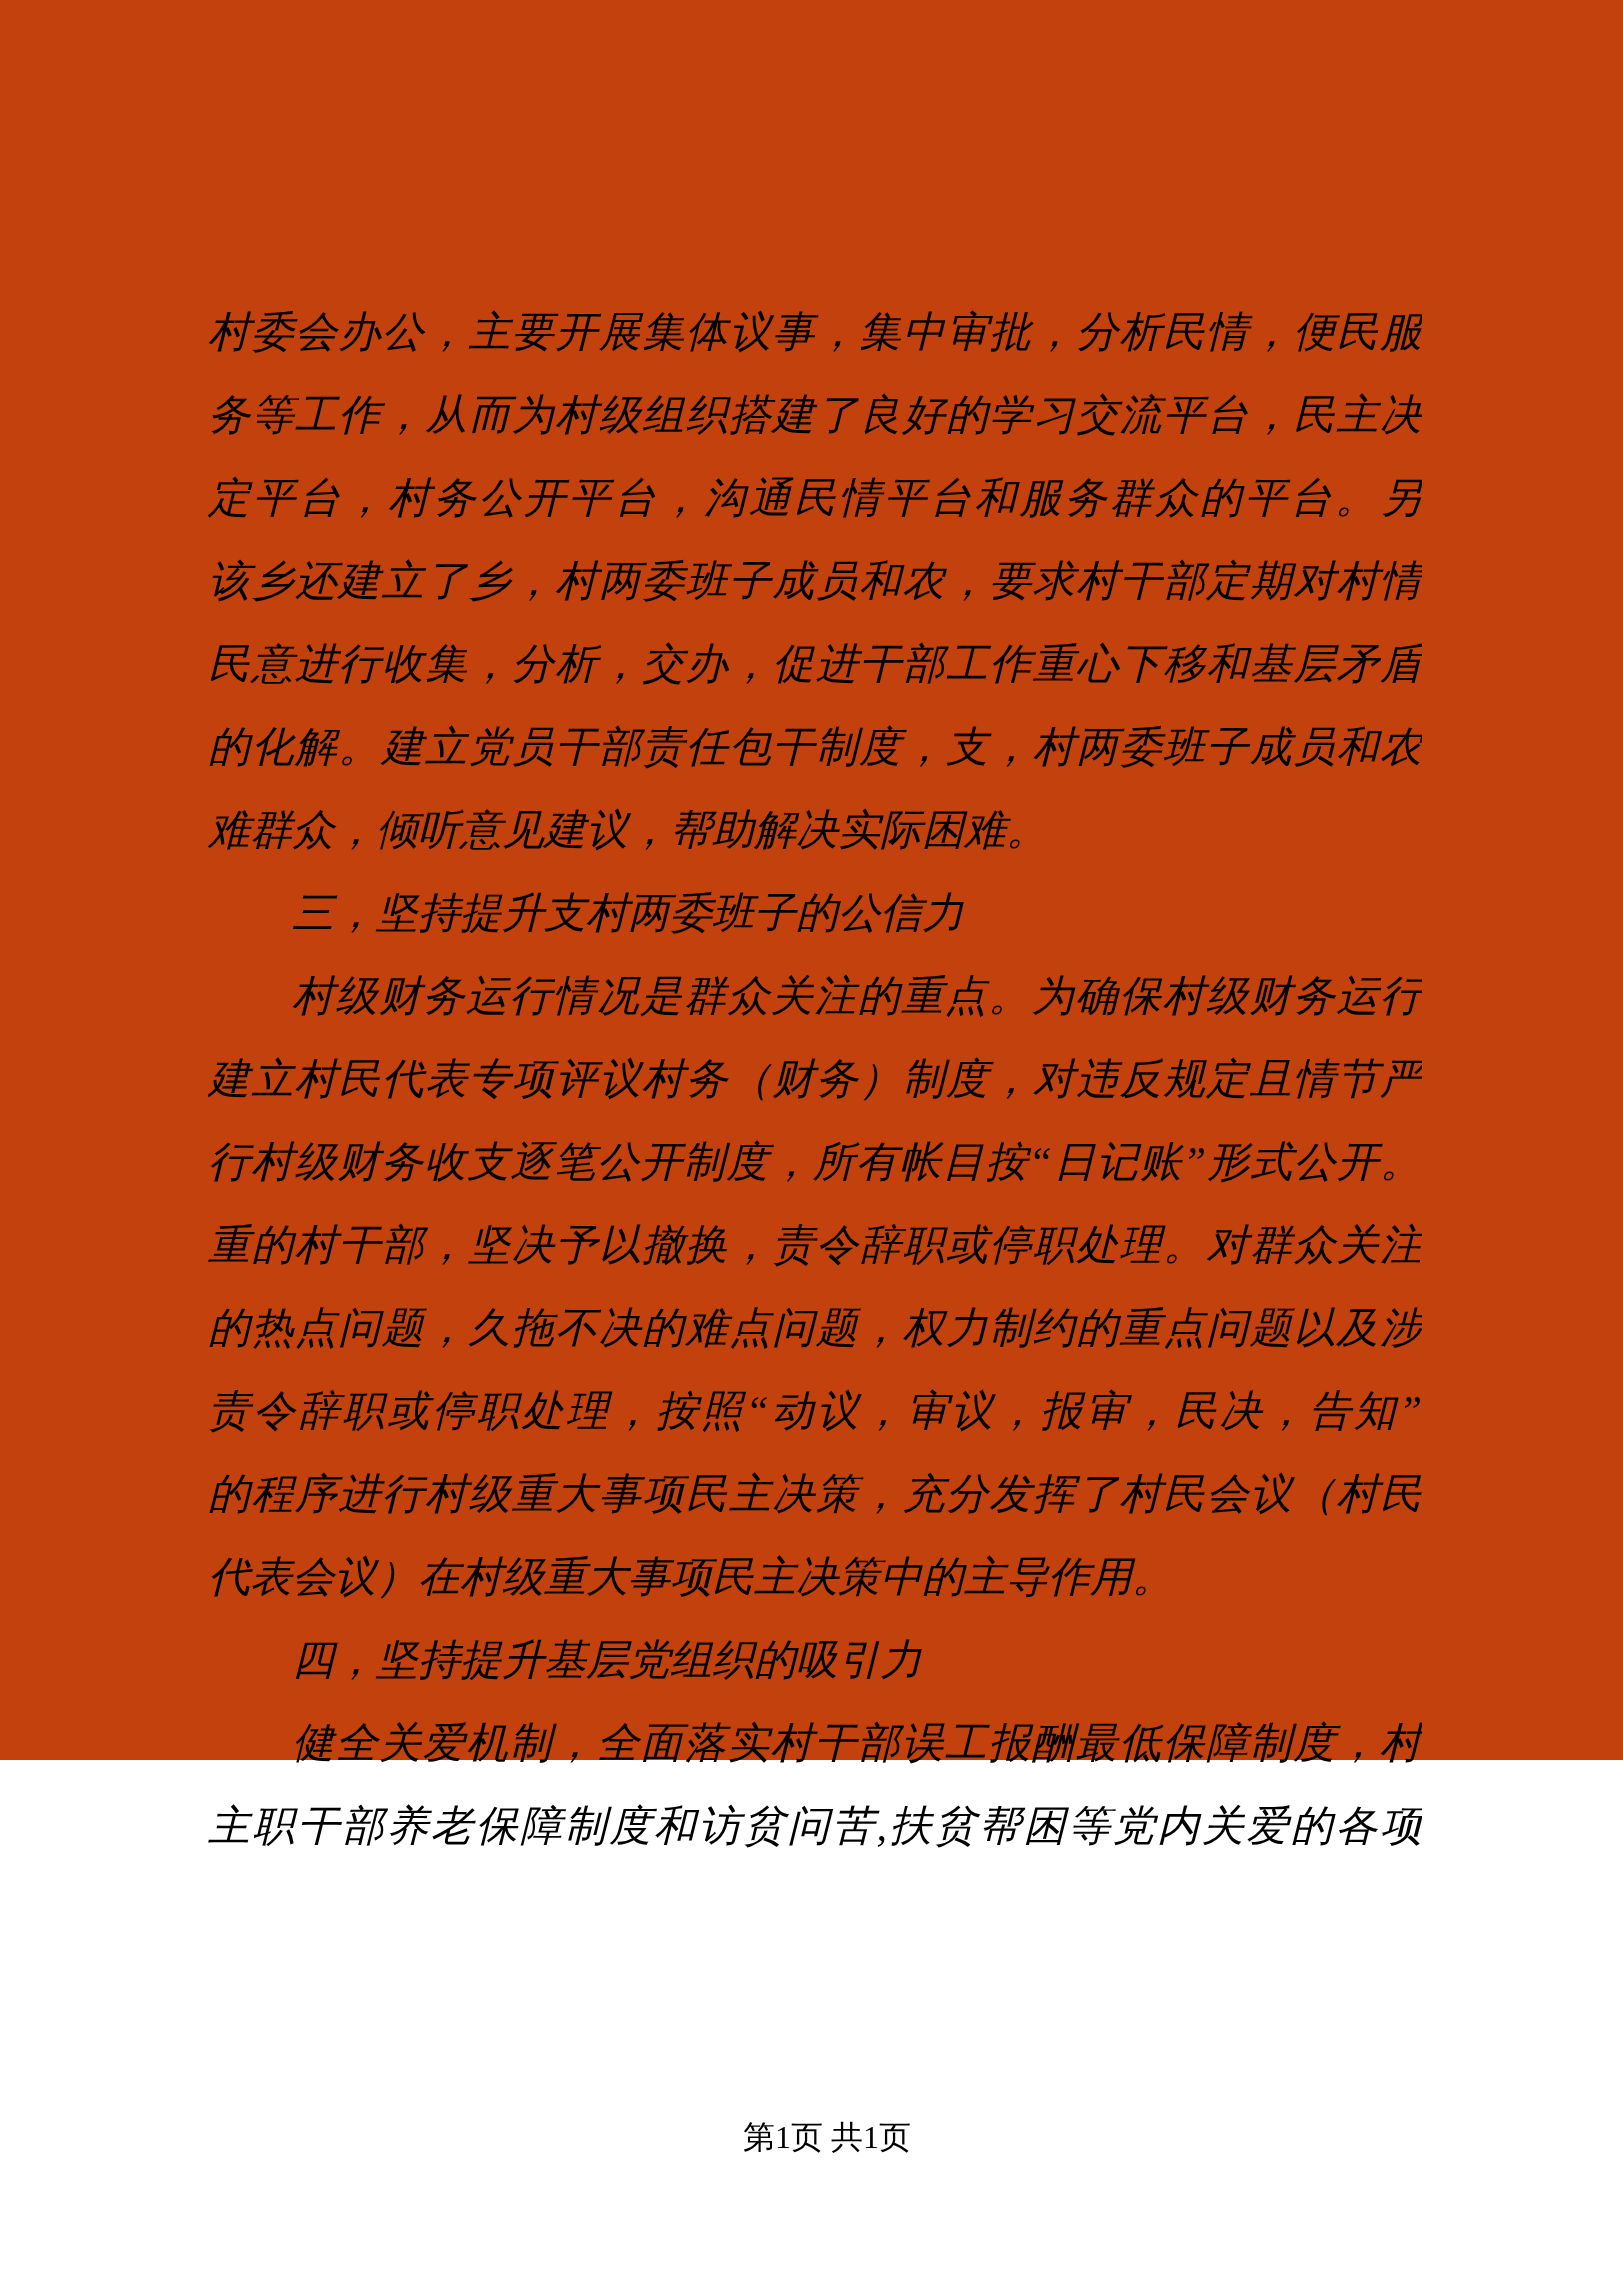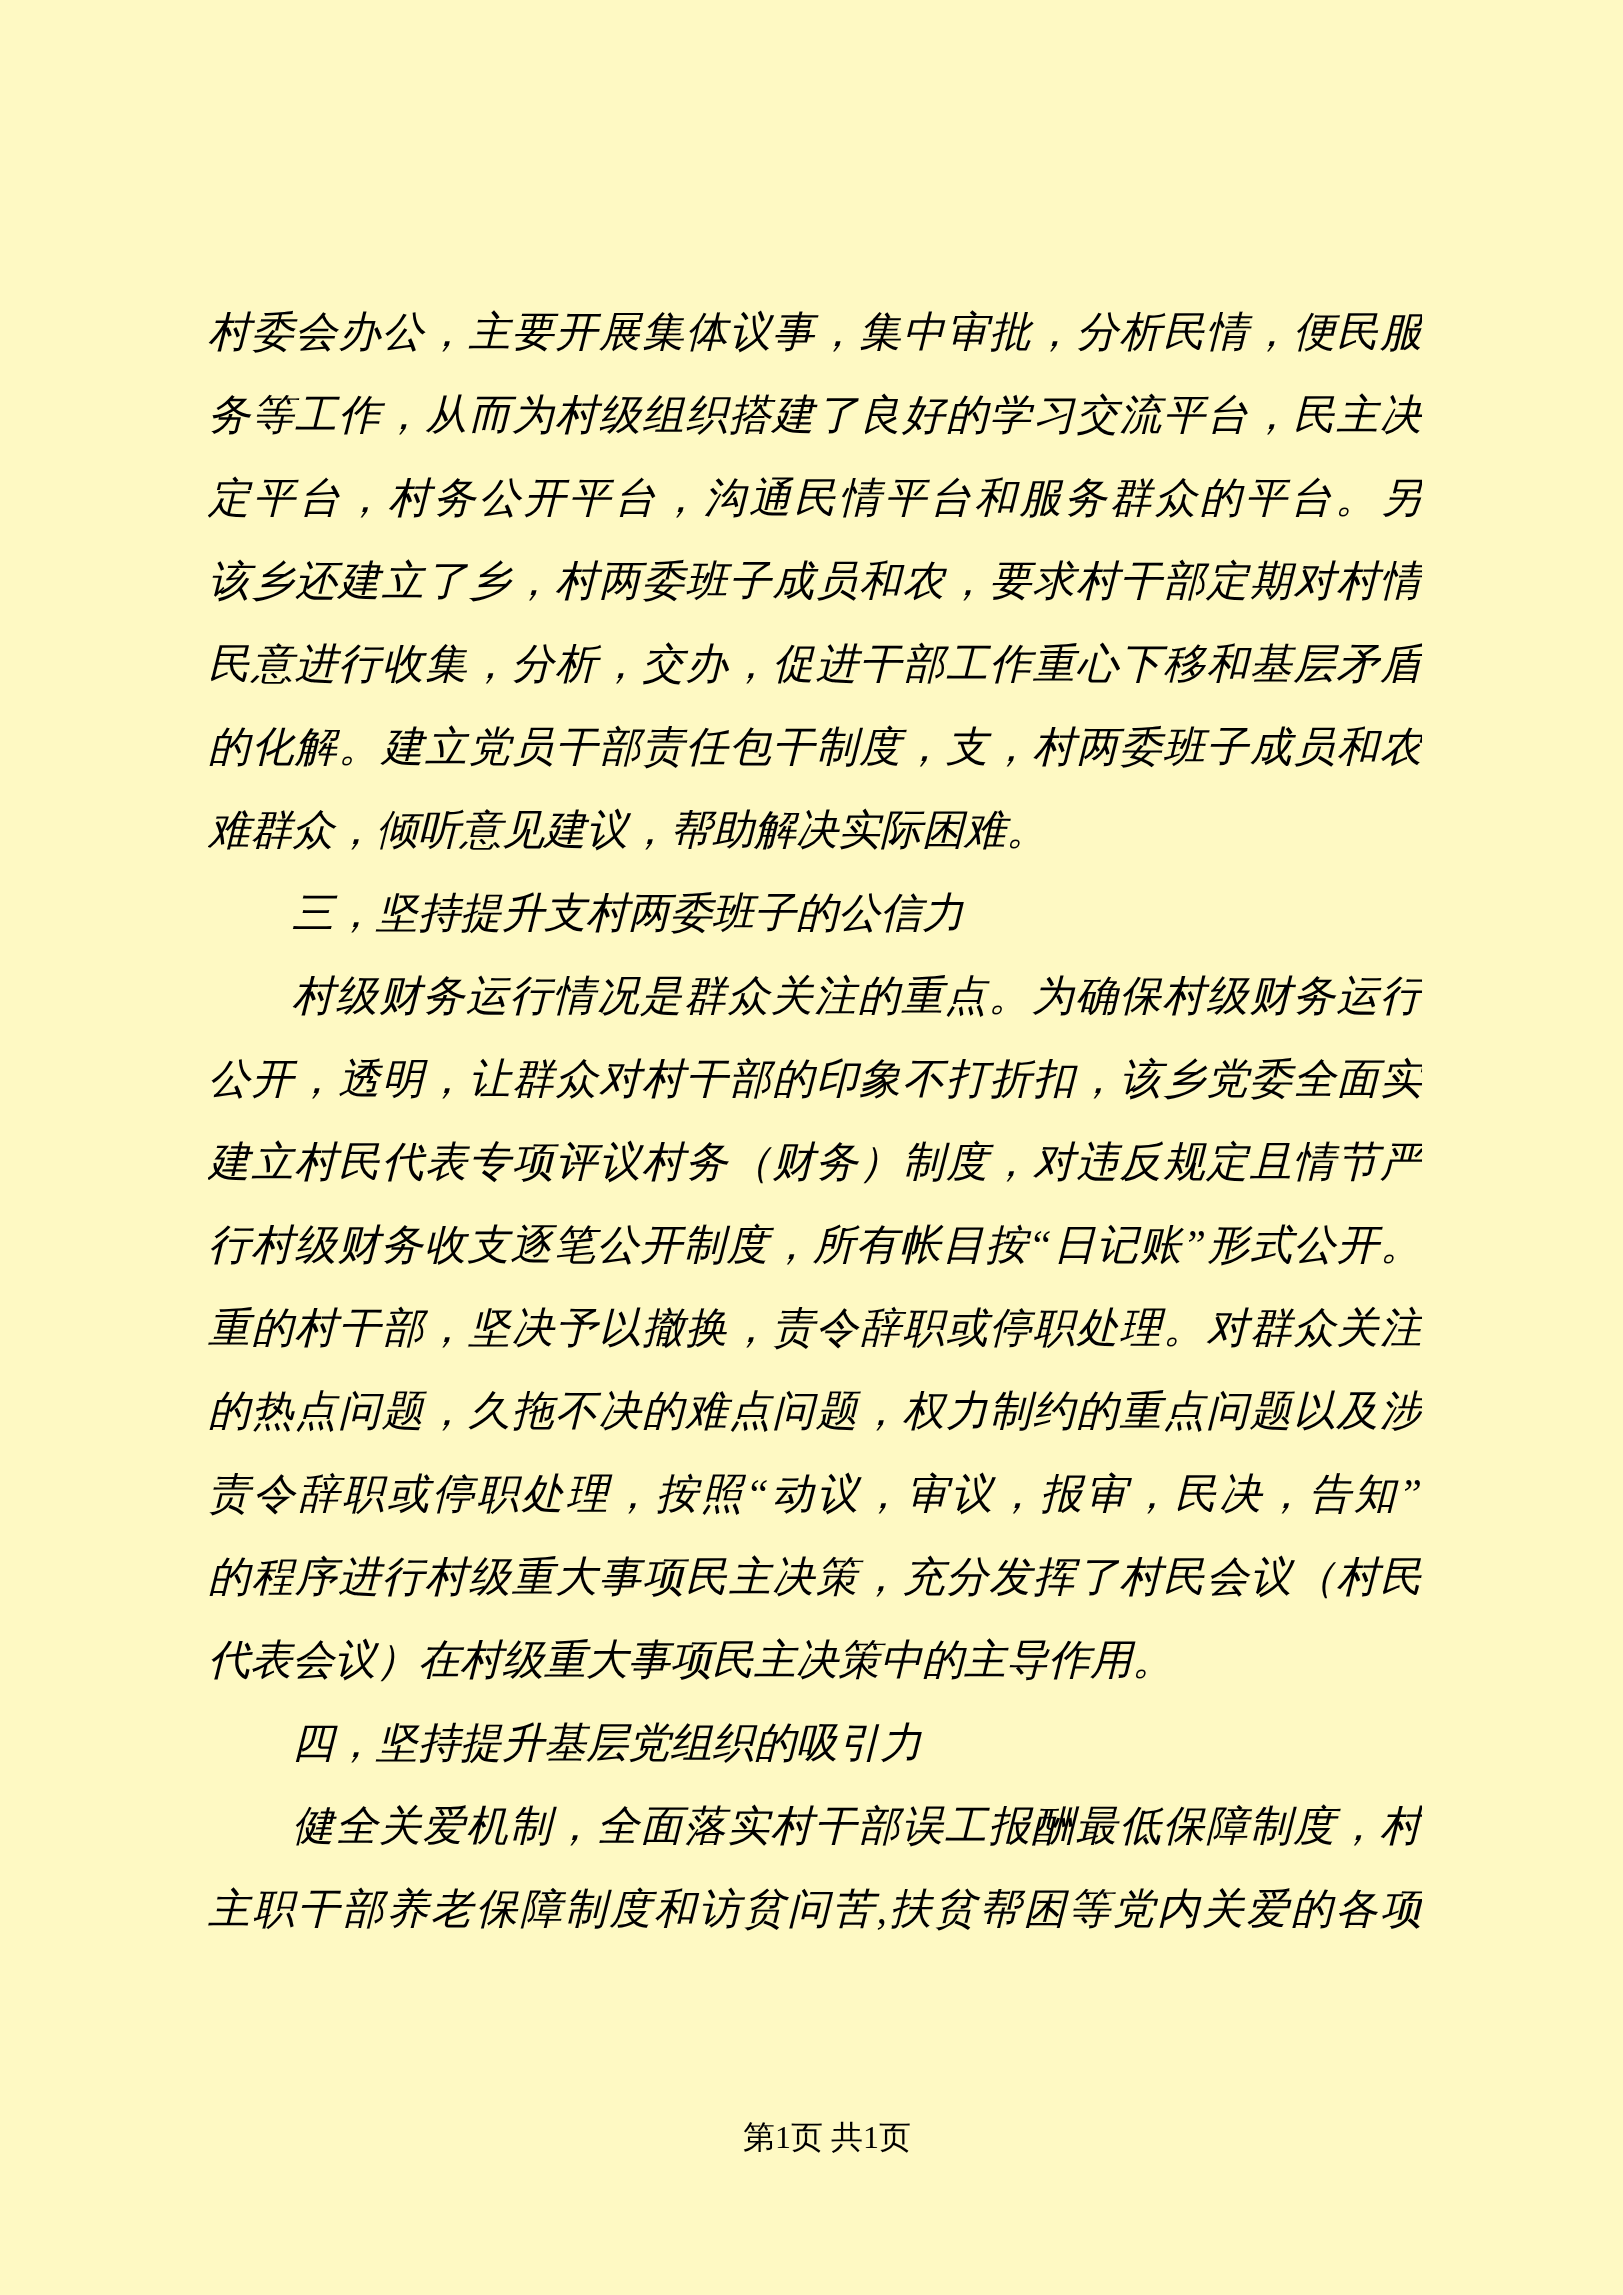--- a/index.html
+++ b/index.html
@@ -10,22 +10,22 @@
     width: 1623px;
     height: 2295px;
     background: #ffffff;
     position: relative;
     overflow: hidden;
   }
   .page {
     position: absolute;
     left: 0; top: 0;
     width: 1623px;
-    height: 2295px;
-    background: #fef9c3;
+    height: 1760px;
+    background: #c2410c;
   }
   .doc-body {
     position: absolute;
     left: 208px;
     top: 291px;
     width: 1214px;
   }
   .line {
     font-family: "Liberation Serif", "DejaVu Serif", serif;
     font-style: italic;
@@ -68,21 +68,20 @@
     <div class="line">务等工作，从而为村级组织搭建了良好的学习交流平台，民主决</div>
     <div class="line">定平台，村务公开平台，沟通民情平台和服务群众的平台。另外，</div>
     <div class="line">该乡还建立了乡，村两委班子成员和农，要求村干部定期对村情</div>
     <div class="line">民意进行收集，分析，交办，促进干部工作重心下移和基层矛盾</div>
     <div class="line">的化解。建立党员干部责任包干制度，支，村两委班子成员和农</div>
     <div class="line left">难群众，倾听意见建议，帮助解决实际困难。</div>
 
     <div class="line left indent">三，坚持提升支村两委班子的公信力</div>
 
     <div class="line indent">村级财务运行情况是群众关注的重点。为确保村级财务运行</div>
-    <div class="line">公开，透明，让群众对村干部的印象不打折扣，该乡党委全面实</div>
     <div class="line">建立村民代表专项评议村务（财务）制度，对违反规定且情节严</div>
     <div class="line">行村级财务收支逐笔公开制度，所有帐目按“日记账”形式公开。</div>
     <div class="line">重的村干部，坚决予以撤换，责令辞职或停职处理。对群众关注</div>
     <div class="line">的热点问题，久拖不决的难点问题，权力制约的重点问题以及涉</div>
     <div class="line">责令辞职或停职处理，按照“动议，审议，报审，民决，告知”</div>
     <div class="line">的程序进行村级重大事项民主决策，充分发挥了村民会议（村民</div>
     <div class="line left">代表会议）在村级重大事项民主决策中的主导作用。</div>
 
     <div class="line left indent">四，坚持提升基层党组织的吸引力</div>
 

